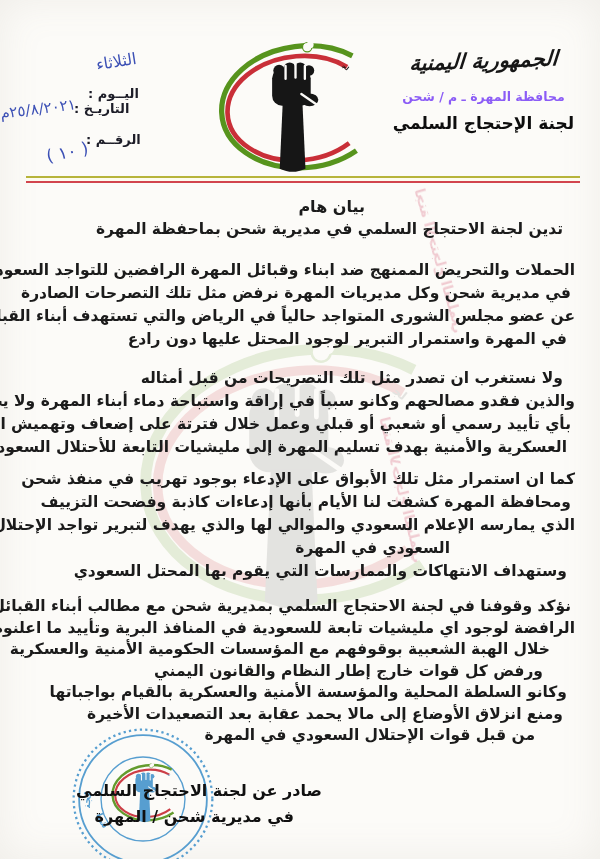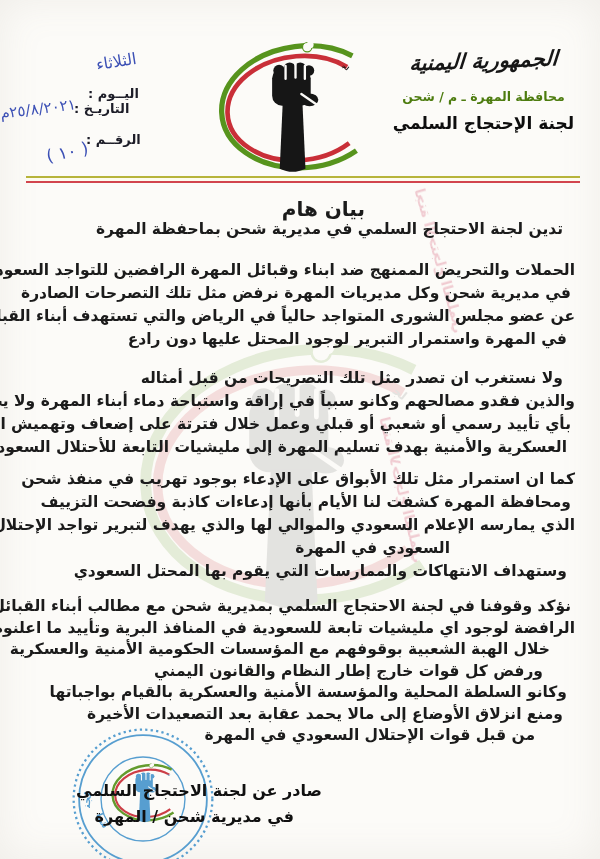--- a/index.html
+++ b/index.html
@@ -8,21 +8,21 @@
     background:#fcfbf8;overflow:hidden;
     font-family:"DejaVu Sans",sans-serif;direction:rtl;color:#1b1b1b;
     box-shadow:inset 0 0 40px rgba(150,140,120,.12);
   }
   
   .hdr-right{position:absolute;top:48px;right:14px;width:205px;text-align:center;}
   .country{
     font-family:"DejaVu Serif",serif;font-style:italic;font-weight:bold;
     font-size:21px;transform:skewX(-6deg) rotate(-2deg);color:#161616;
   }
-  .office{font-size:12.5px;font-weight:bold;margin-top:16px;color:#4d7c0f;}
+  .office{font-size:12.5px;font-weight:bold;margin-top:16px;color:#8b5cf6;}
   .committee{font-size:17px;font-weight:bold;margin-top:9px;color:#0d0d0d;}
 
   .meta-label{position:absolute;font-size:13px;font-weight:bold;color:#1d1d28;}
   .lab-day{top:86px;left:88px;}
   .lab-date{top:101px;left:74px;}
   .lab-num{top:132px;left:86px;}
   .hand{position:absolute;color:#3c50b5;font-weight:normal;white-space:nowrap;}
   .val-day{top:52px;left:96px;font-size:16px;transform:rotate(-9deg);}
   .val-date{top:100px;left:0px;font-size:15px;letter-spacing:1px;transform:rotate(-7deg);}
   .val-num{top:142px;left:46px;font-size:17px;transform:rotate(-12deg);letter-spacing:3px;}
@@ -30,21 +30,21 @@
   .logo{position:absolute;top:32px;left:203px;width:178px;height:152px;color:#161616;}
   .logo svg{width:100%;height:100%;}
 
   
   .divider{position:absolute;top:176px;left:26px;right:20px;}
   .d1{height:2px;}
   .d2{height:3px;background:#fdfcef;}
   .d3{height:2px;}
 
   
-  .doc-title{position:absolute;top:197px;right:235px;font-size:20px;font-weight:bold;}
+  .doc-title{position:absolute;top:197px;right:235px;font-size:16px;font-weight:bold;}
   .doc-subtitle{position:absolute;top:220px;right:37px;font-size:15.5px;font-weight:bold;}
 
   .para{position:absolute;right:25px;left:20px;font-size:15.5px;font-weight:bold;line-height:23px;}
   .p1{top:259px;}
   .p2{top:367px;}
   .p3{top:468px;}
   .p4{top:596px;line-height:21.5px;}
   .ln{text-align:right;white-space:nowrap;}
   .pr4{padding-right:4px;}.pr8{padding-right:8px;}.pr12{padding-right:12px;}
   .pr25{padding-right:25px;}.pr32{padding-right:32px;}.pr40{padding-right:40px;}

